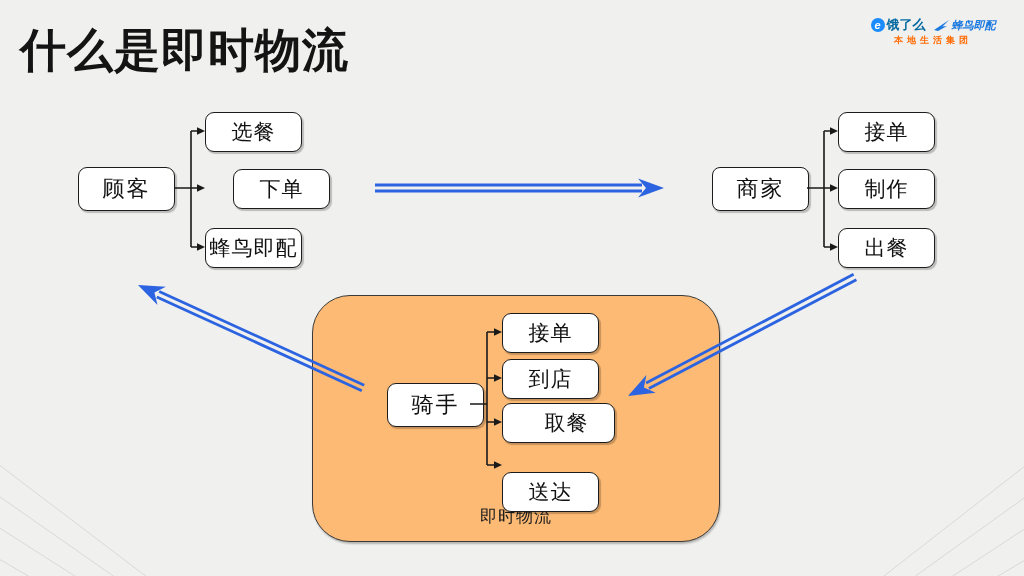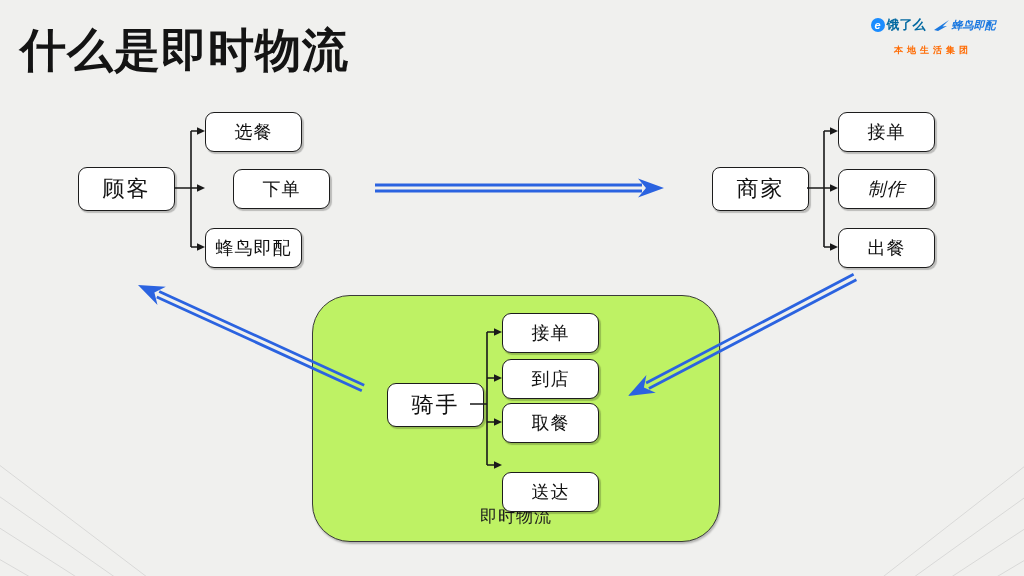--- a/index.html
+++ b/index.html
@@ -20,37 +20,37 @@
   
   .logo-block{position:absolute;right:18px;top:16px;z-index:2;width:146px;text-align:center;}
   .logo-row{display:flex;align-items:center;justify-content:center;gap:8px;}
   .eleme{display:flex;align-items:center;gap:2px;font-weight:700;font-size:13px;}
   .eleme-mark{
     display:inline-flex;align-items:center;justify-content:center;
     width:14px;height:14px;border-radius:50%;color:#fff;
     font-size:11px;font-weight:700;font-style:italic;line-height:1;
   }
   .fengniao{display:flex;align-items:center;gap:2px;font-weight:700;font-style:italic;font-size:11px;}
-  .group-line{margin-top:10px;font-size:9px;font-weight:700;letter-spacing:4px;}
+  .group-line{margin-top:0;font-size:9px;font-weight:700;letter-spacing:4px;}
 
   
   .node{
     position:absolute;z-index:2;background:#fff;
     border:1.5px solid #1c1c1c;border-radius:9px;
     display:flex;align-items:center;justify-content:center;
     box-shadow:1.5px 2px 1px rgba(0,0,0,0.22);
     color:#111;
   }
   .node.main{width:95px;height:42px;font-size:22px;letter-spacing:2px;}
-  .node.step{width:95px;height:38px;font-size:18px;letter-spacing:1px;}
+  .node.step{width:95px;height:38px;font-size:21px;letter-spacing:1px;}
 
   
   .big-container{
     position:absolute;left:312px;top:295px;width:406px;height:245px;z-index:1;
-    background:#bef264;border:1.6px solid #3a3a3a;border-radius:38px;
+    background:#fdba74;border:1.6px solid #3a3a3a;border-radius:38px;
     box-shadow:1px 2px 2px rgba(0,0,0,0.25);
   }
   .big-container-label{
     position:absolute;bottom:13px;left:0;width:100%;text-align:center;
     font-size:17px;color:#1c1c1c;letter-spacing:1px;
   }
 </style>
 </head>
 <body style="background: rgb(240, 240, 238);">
 
@@ -95,27 +95,27 @@
   <div class="big-container-label">即时物流</div>
 </div>
 
 <div class="node main" style="left:78px;top:167px;text-align:right;">顾客</div>
 <div class="node step" style="left:205px;top:112px;">选餐</div>
 <div class="node step" style="left:205px;top:169px;margin-left:28px;">下单</div>
 <div class="node step" style="left:205px;top:228px;">蜂鸟即配</div>
 
 <div class="node main" style="left:712px;top:167px;border-radius:8px;">商家</div>
 <div class="node step" style="left:838px;top:112px;">接单</div>
-<div class="node step" style="left:838px;top:169px;font-style:italic;">制作</div>
+<div class="node step" style="left:838px;top:169px;">制作</div>
 <div class="node step" style="left:838px;top:228px;">出餐</div>
 
 <div class="node main" style="left:375px;top:383px;margin-left:12px;">骑手</div>
 <div class="node step" style="left:502px;top:313px;">接单</div>
 <div class="node step" style="left:502px;top:359px;">到店</div>
-<div class="node step" style="left:502px;top:403px;">取餐</div>
+<div class="node step" style="left:502px;top:403px;padding-left:16px;">取餐</div>
 <div class="node step" style="left:502px;top:472px;">送达</div>
 
 <svg id="overlay" class="layer" viewBox="0 0 1024 576">
 
   <g fill="none" stroke-width="1.6" stroke="#1a1a1a">
     <path d="M174,188 H191 M191,131 V247 M191,131 H198 M191,188 H198 M191,247 H198"></path>
   </g>
   <g fill="#1a1a1a">
     <polygon points="205,131 197,127.2 197,134.8"></polygon>
     <polygon points="205,188 197,184.2 197,191.8"></polygon>

